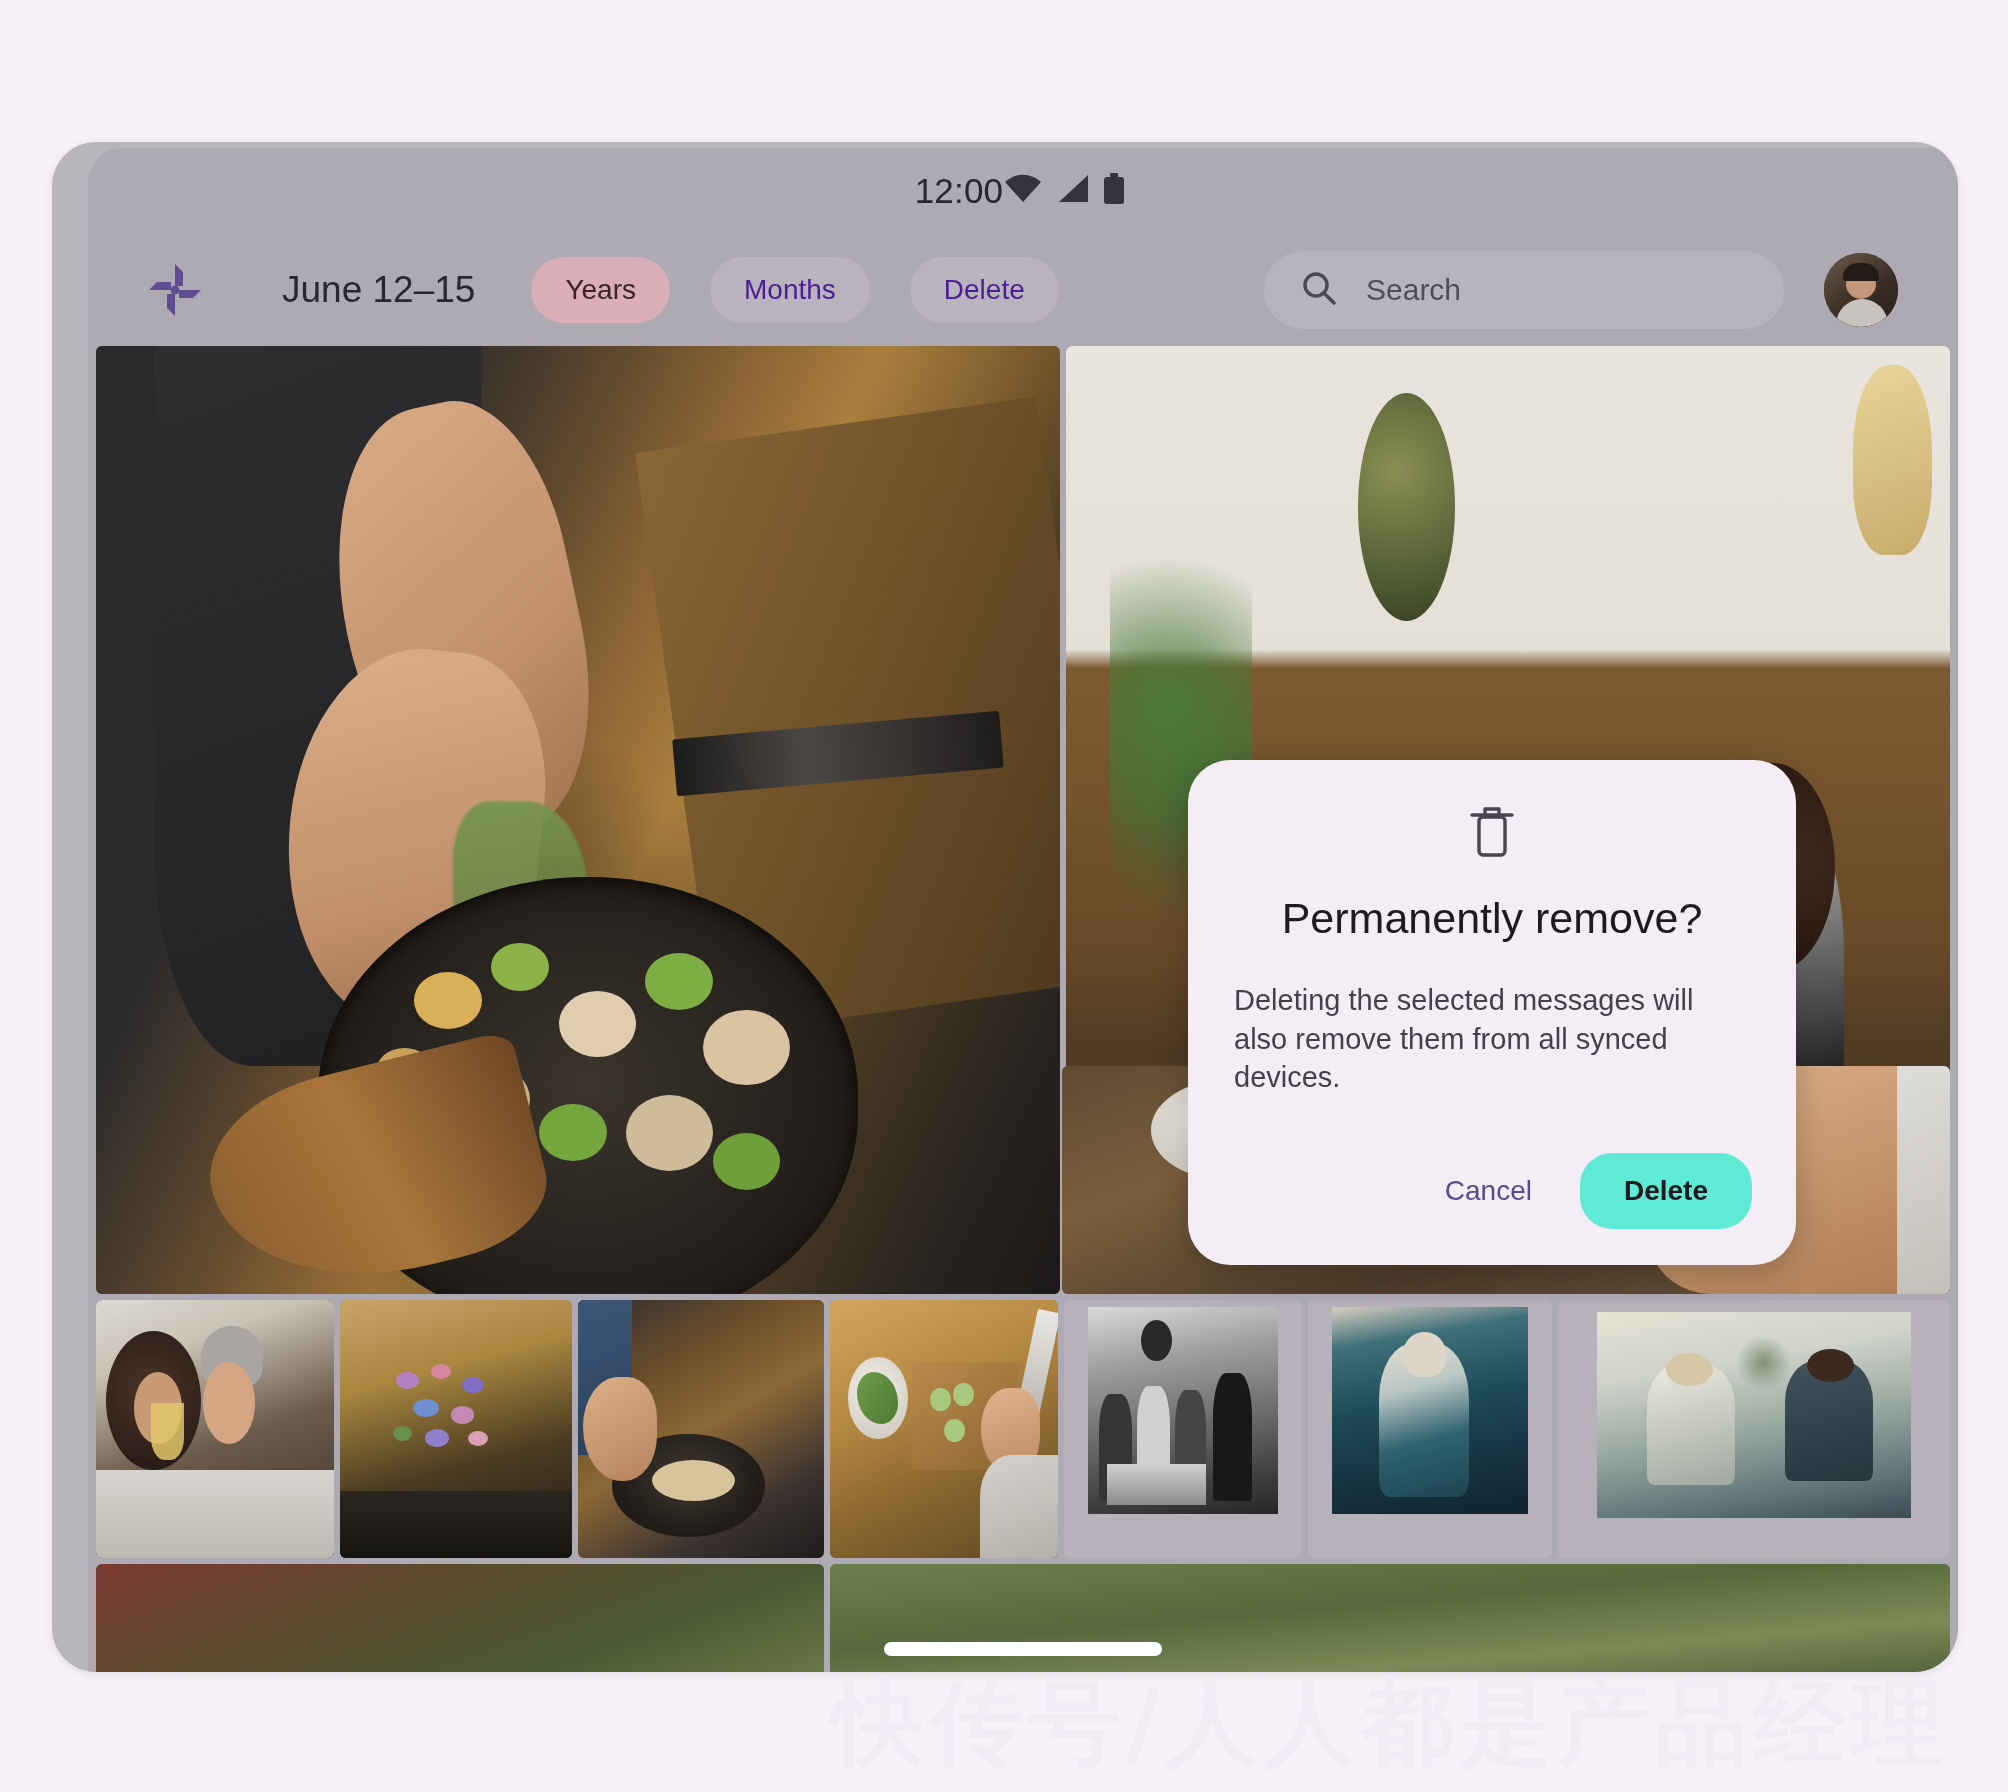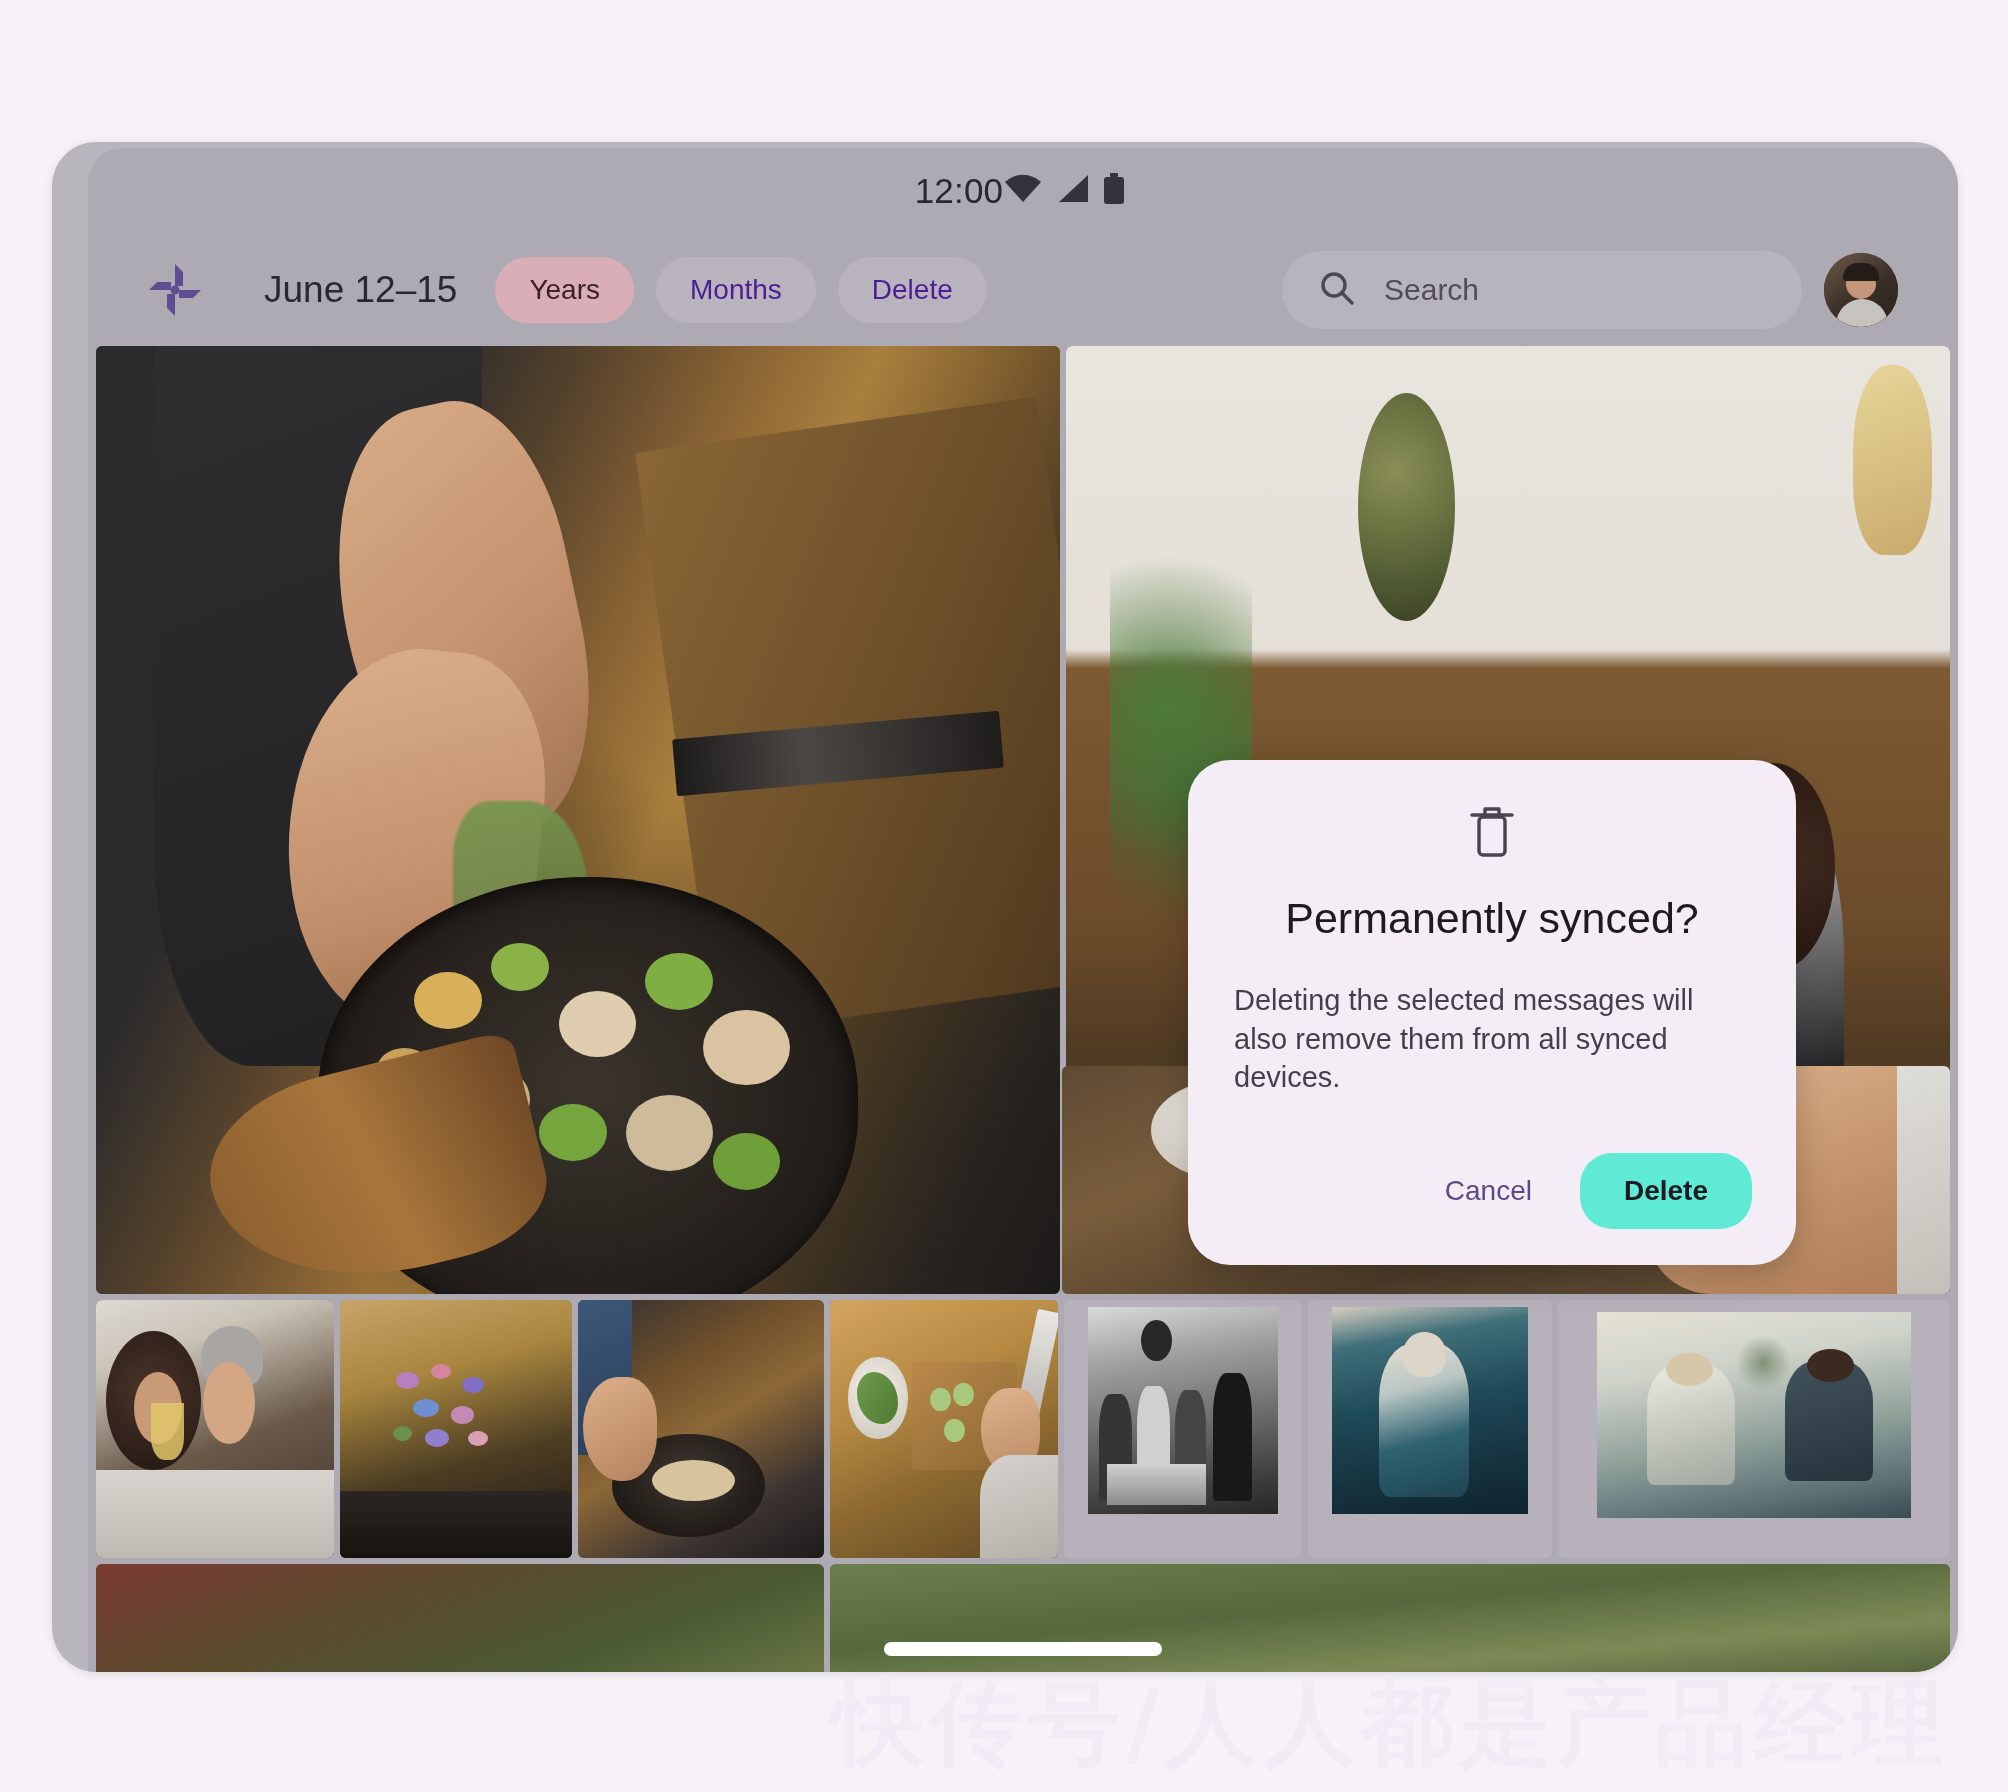--- a/index.html
+++ b/index.html
@@ -69,20 +69,21 @@
   
   #top-app-bar {
     position: absolute;
     left: 0;
     top: 86px;
     width: 100%;
     height: 112px;
     display: flex;
     align-items: center;
     padding: 0 60px 0 56px;
+    gap: 18px;
   }
 
   #app-logo {
     width: 62px; height: 62px;
     flex: 0 0 auto;
     margin-right: 58px;
   }
 
   #date-range {
     font-size: 37px;
@@ -678,21 +679,21 @@
       </div>
 
       <div id="dialog">
         <div id="dialog-icon">
           <svg width="52" height="56" viewBox="0 0 52 56">
             <rect x="13" y="13" width="26" height="38" rx="4" fill="none" stroke="#4a4350" stroke-width="3.4"></rect>
             <line x1="6" y1="11" x2="46" y2="11" stroke="#4a4350" stroke-width="3.4" stroke-linecap="round"></line>
             <path d="M19 11 L19 5 L33 5 L33 11" fill="none" stroke="#4a4350" stroke-width="3.4" stroke-linejoin="round"></path>
           </svg>
         </div>
-        <div id="dialog-title">Permanently synced?</div>
+        <div id="dialog-title">Permanently remove?</div>
         <div id="dialog-body">Deleting the selected messages will also remove them from all synced devices.</div>
         <div id="dialog-actions">
           <button id="btn-cancel">Cancel</button>
           <button id="btn-delete">Delete</button>
         </div>
       </div>
 
       <div id="gesture-nav"></div>
 
     </div>

